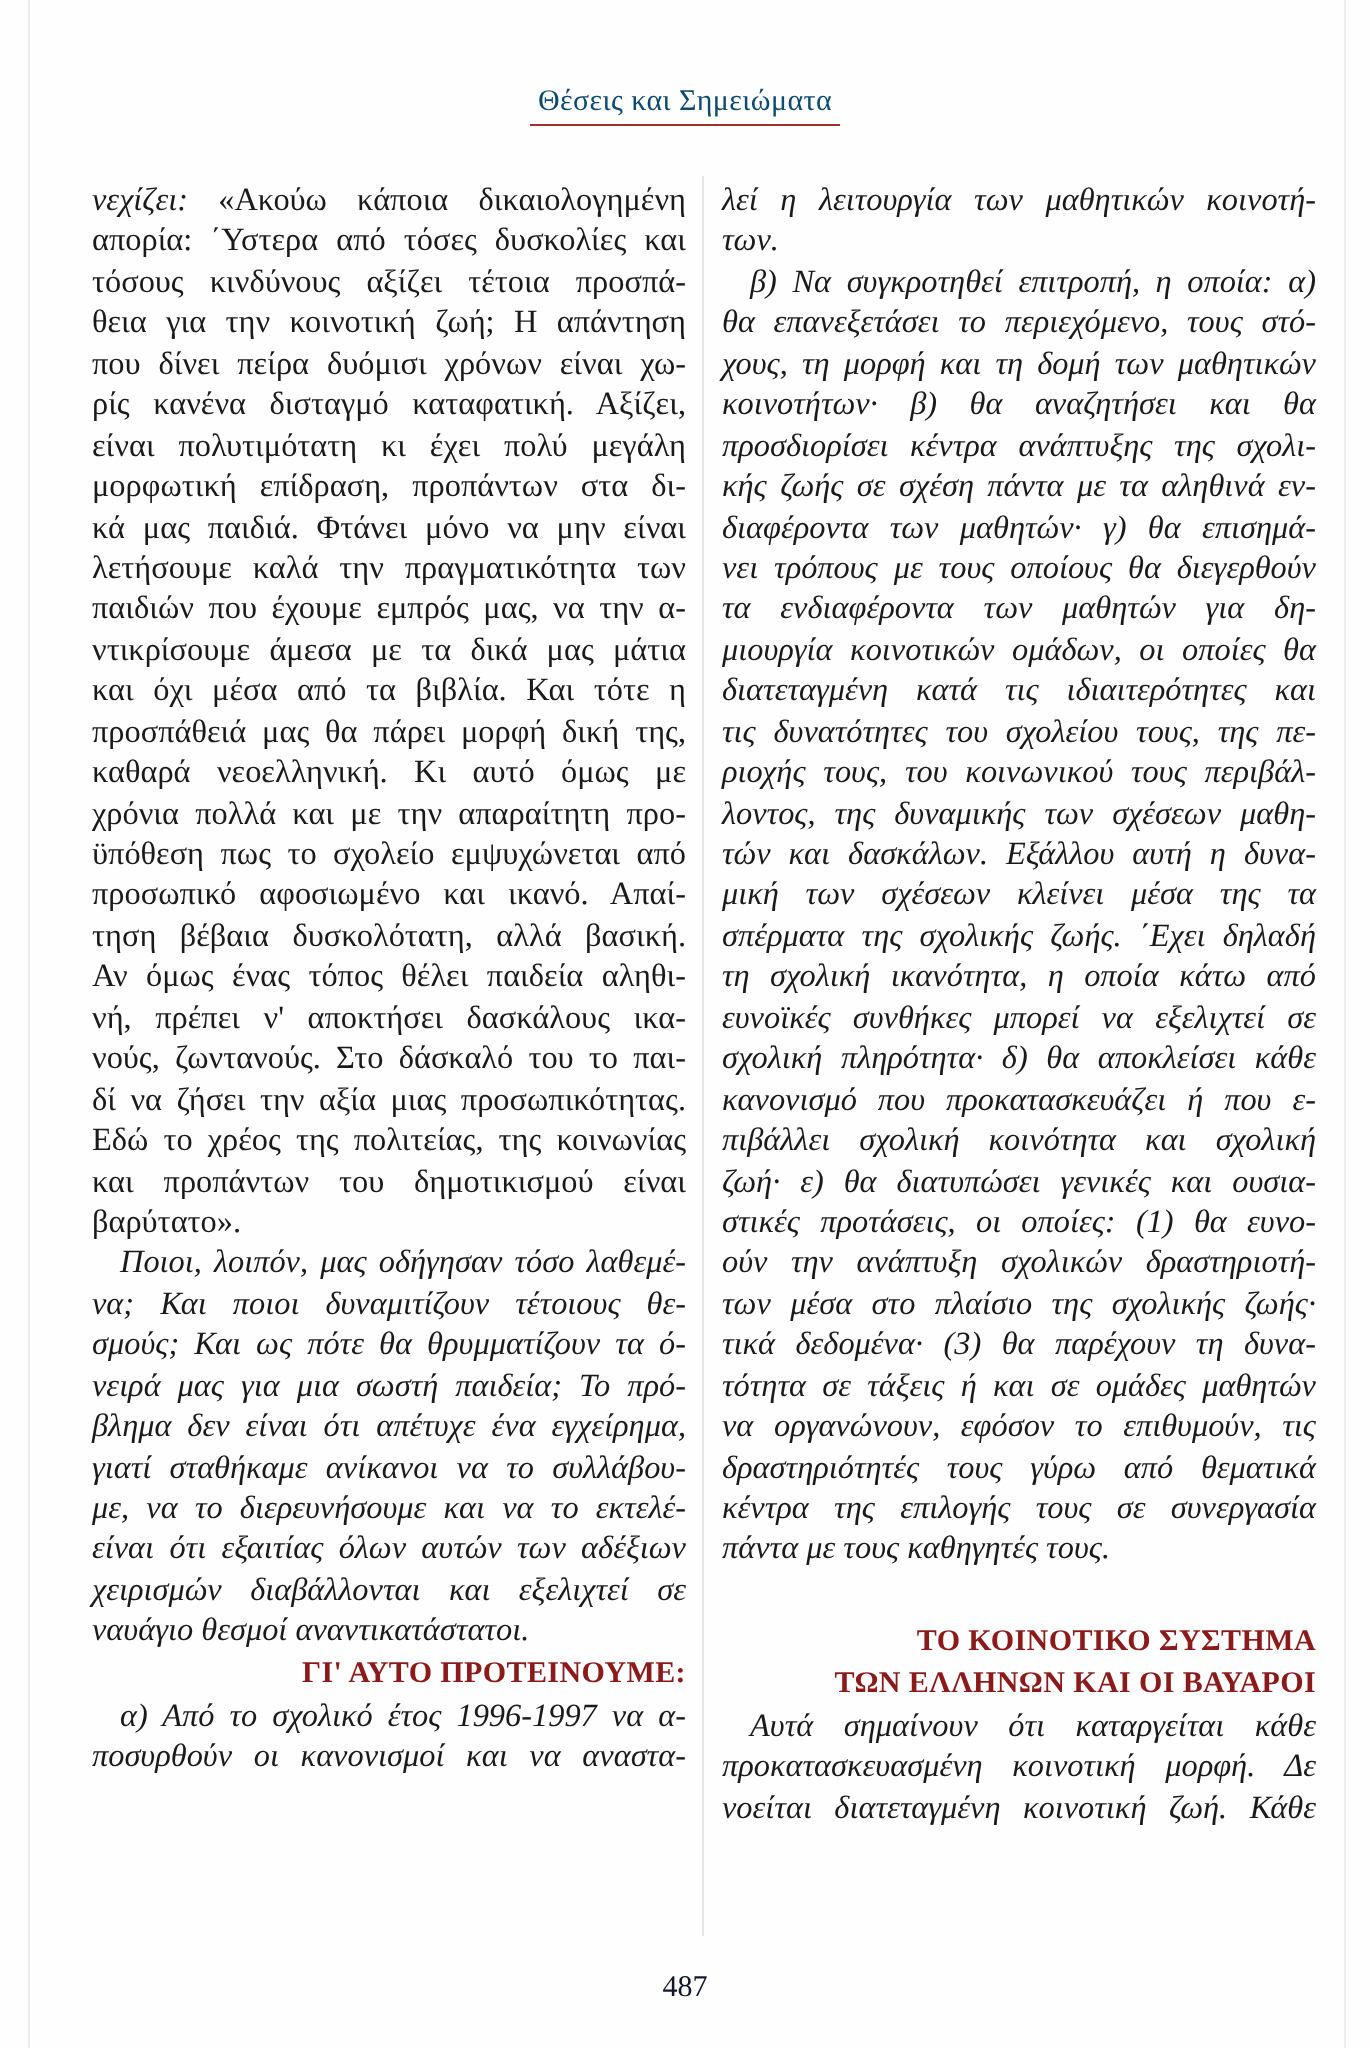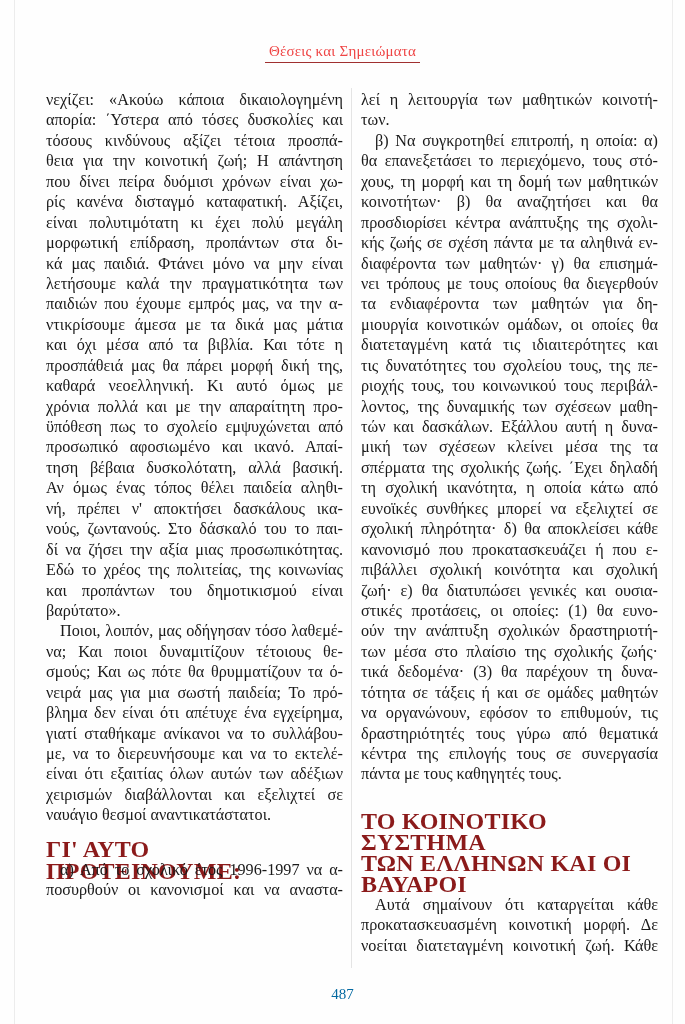--- a/index.html
+++ b/index.html
@@ -2,36 +2,36 @@
 <html><head>
   <meta charset="utf-8">
   <style>
     html, body { margin: 0; padding: 0; background: #ffffff; }
     body { width: 685px; height: 1024px; position: relative; overflow: hidden;
            font-family: "Liberation Serif", "DejaVu Serif", serif; color: #1a1a1a; }
     .page { position: absolute; left: 0; top: 0; width: 685px; height: 1024px; background: #fefefe; }
     .left-edge { position: absolute; left: 14px; top: 0; width: 1px; height: 1024px; background: #ececec; }
     .right-edge { position: absolute; left: 672px; top: 0; width: 1px; height: 1024px; background: #ededed; }
     .running-head { position: absolute; top: 42px; left: 0; width: 685px; text-align: center; }
-    .running-head span { display: inline-block; font-size: 15px; color: #ef4444;
+    .running-head span { display: inline-block; font-size: 15px; color: #0c4a6e;
            padding: 0 4px 2px 4px; border-bottom: 1px solid #a03030; letter-spacing: 0.2px; }
     .col { position: absolute; top: 90px; width: 297px; font-size: 16.2px; line-height: 20.45px; }
     .col-left { left: 46px; }
     .col-right { left: 361px; }
     .col-rule { position: absolute; left: 351px; top: 88px; width: 1px; height: 880px; background: #e4e4e4; }
     .line { display: block; text-align: justify; text-align-last: justify; white-space: nowrap; height: 20.45px; overflow: visible; }
     .line.last { text-align-last: left; }
-    .it { }
+    .it { font-style: italic; }
     .indent { padding-left: 14px; }
-    .heading { display: block; text-align: left; color: #8b1a1a; font-weight: bold;
-               font-size: 24px; letter-spacing: 0.2px; }
-    .heading-left { margin-top: 12px; height: 22px; line-height: 22px; }
+    .heading { display: block; text-align: right; color: #8b1a1a; font-weight: bold;
+               font-size: 15px; letter-spacing: 0.2px; }
+    .heading-left { margin-top: 0; height: 22px; line-height: 22px; }
     .heading-right { line-height: 21px; }
     .page-number { position: absolute; top: 986px; left: 0; width: 685px; text-align: center;
-                   font-size: 15px; color: #0369a1; }
+                   font-size: 15px; color: #0f172a; }
   </style>
 </head>
 <body>
 
 <div class="page">
   <div class="left-edge"></div>
   <div class="right-edge"></div>
 
   <div class="running-head">
     <span>Θέσεις και Σημειώματα</span>

